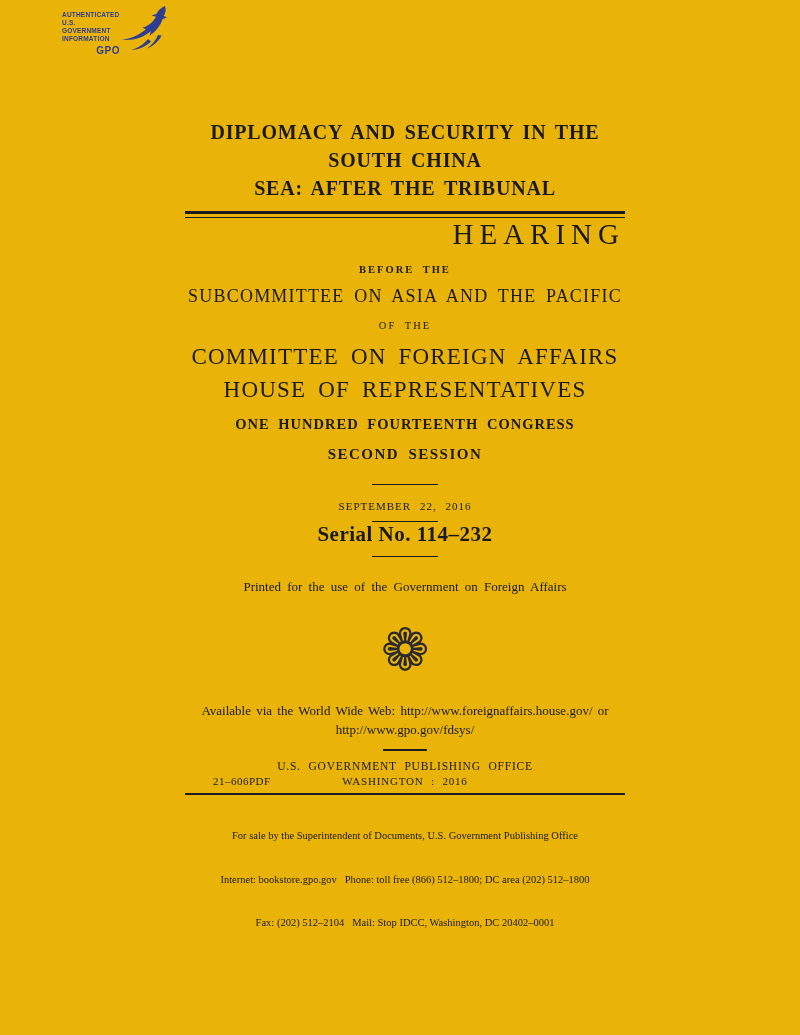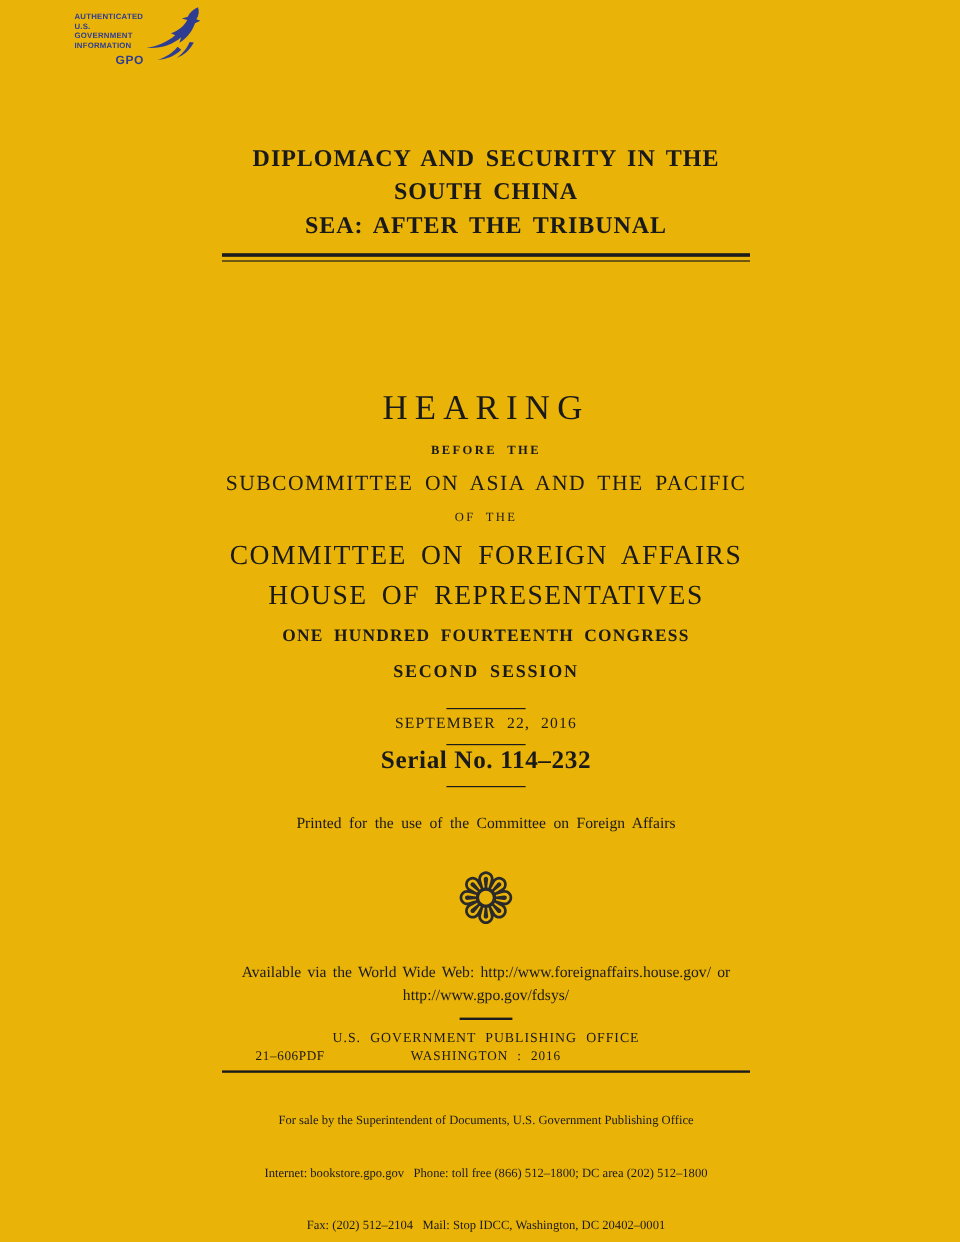--- a/index.html
+++ b/index.html
@@ -67,24 +67,24 @@
   }
 
   .double-rule {
     margin-top: 9px;
     height: 3px;
     border-top: 3px solid #1c1c1c;
     border-bottom: 1px solid #1c1c1c;
   }
 
   .hearing-heading {
-    margin-top: 106px;
     font-size: 29px;
     letter-spacing: 6px;
     font-weight: normal;
+    text-align: right;
   }
   .before-the {
     margin-top: 13px;
     font-size: 10.5px;
     font-weight: bold;
     letter-spacing: 2px;
     word-spacing: 4px;
   }
   .subcommittee {
     margin-top: 11px;
@@ -129,22 +129,22 @@
   .short-rule {
     width: 66px;
     margin: 0 auto;
     border-top: 1.5px solid #1c1c1c;
   }
   .rule-above-date   { margin-top: 21px; }
   .rule-below-date   { margin-top: 9px; }
   .rule-below-serial { margin-top: 9px; }
 
   .date-line {
-    margin-top: 4px;
-    font-size: 13px;
+    margin-top: 15px;
+    font-size: 11px;
     letter-spacing: 1px;
     word-spacing: 5px;
   }
   .serial-line {
     font-size: 21px;
     font-weight: bold;
     letter-spacing: 0.5px;
   }
   .printed-note {
     margin-top: 22px;
@@ -245,21 +245,21 @@
     <div class="house-line">HOUSE OF REPRESENTATIVES</div>
     <div class="congress-line">ONE HUNDRED FOURTEENTH CONGRESS</div>
     <div class="session-line">SECOND SESSION</div>
 
     <div class="short-rule rule-above-date"></div>
     <div class="date-line">SEPTEMBER 22, 2016</div>
     <div class="short-rule rule-below-date"></div>
     <div class="serial-line">Serial No. 114–232</div>
     <div class="short-rule rule-below-serial"></div>
 
-    <div class="printed-note">Printed for the use of the Committee on Foreign Affairs</div>
+    <div class="printed-note">Printed for the use of the Government on Foreign Affairs</div>
 
     <div class="ornament">❁</div>
 
     <div class="availability">
       <div>Available via the World Wide Web: http://www.foreignaffairs.house.gov/ or</div>
       <div>http://www.gpo.gov/fdsys/</div>
     </div>
 
     <div class="pub-rule"></div>
 

